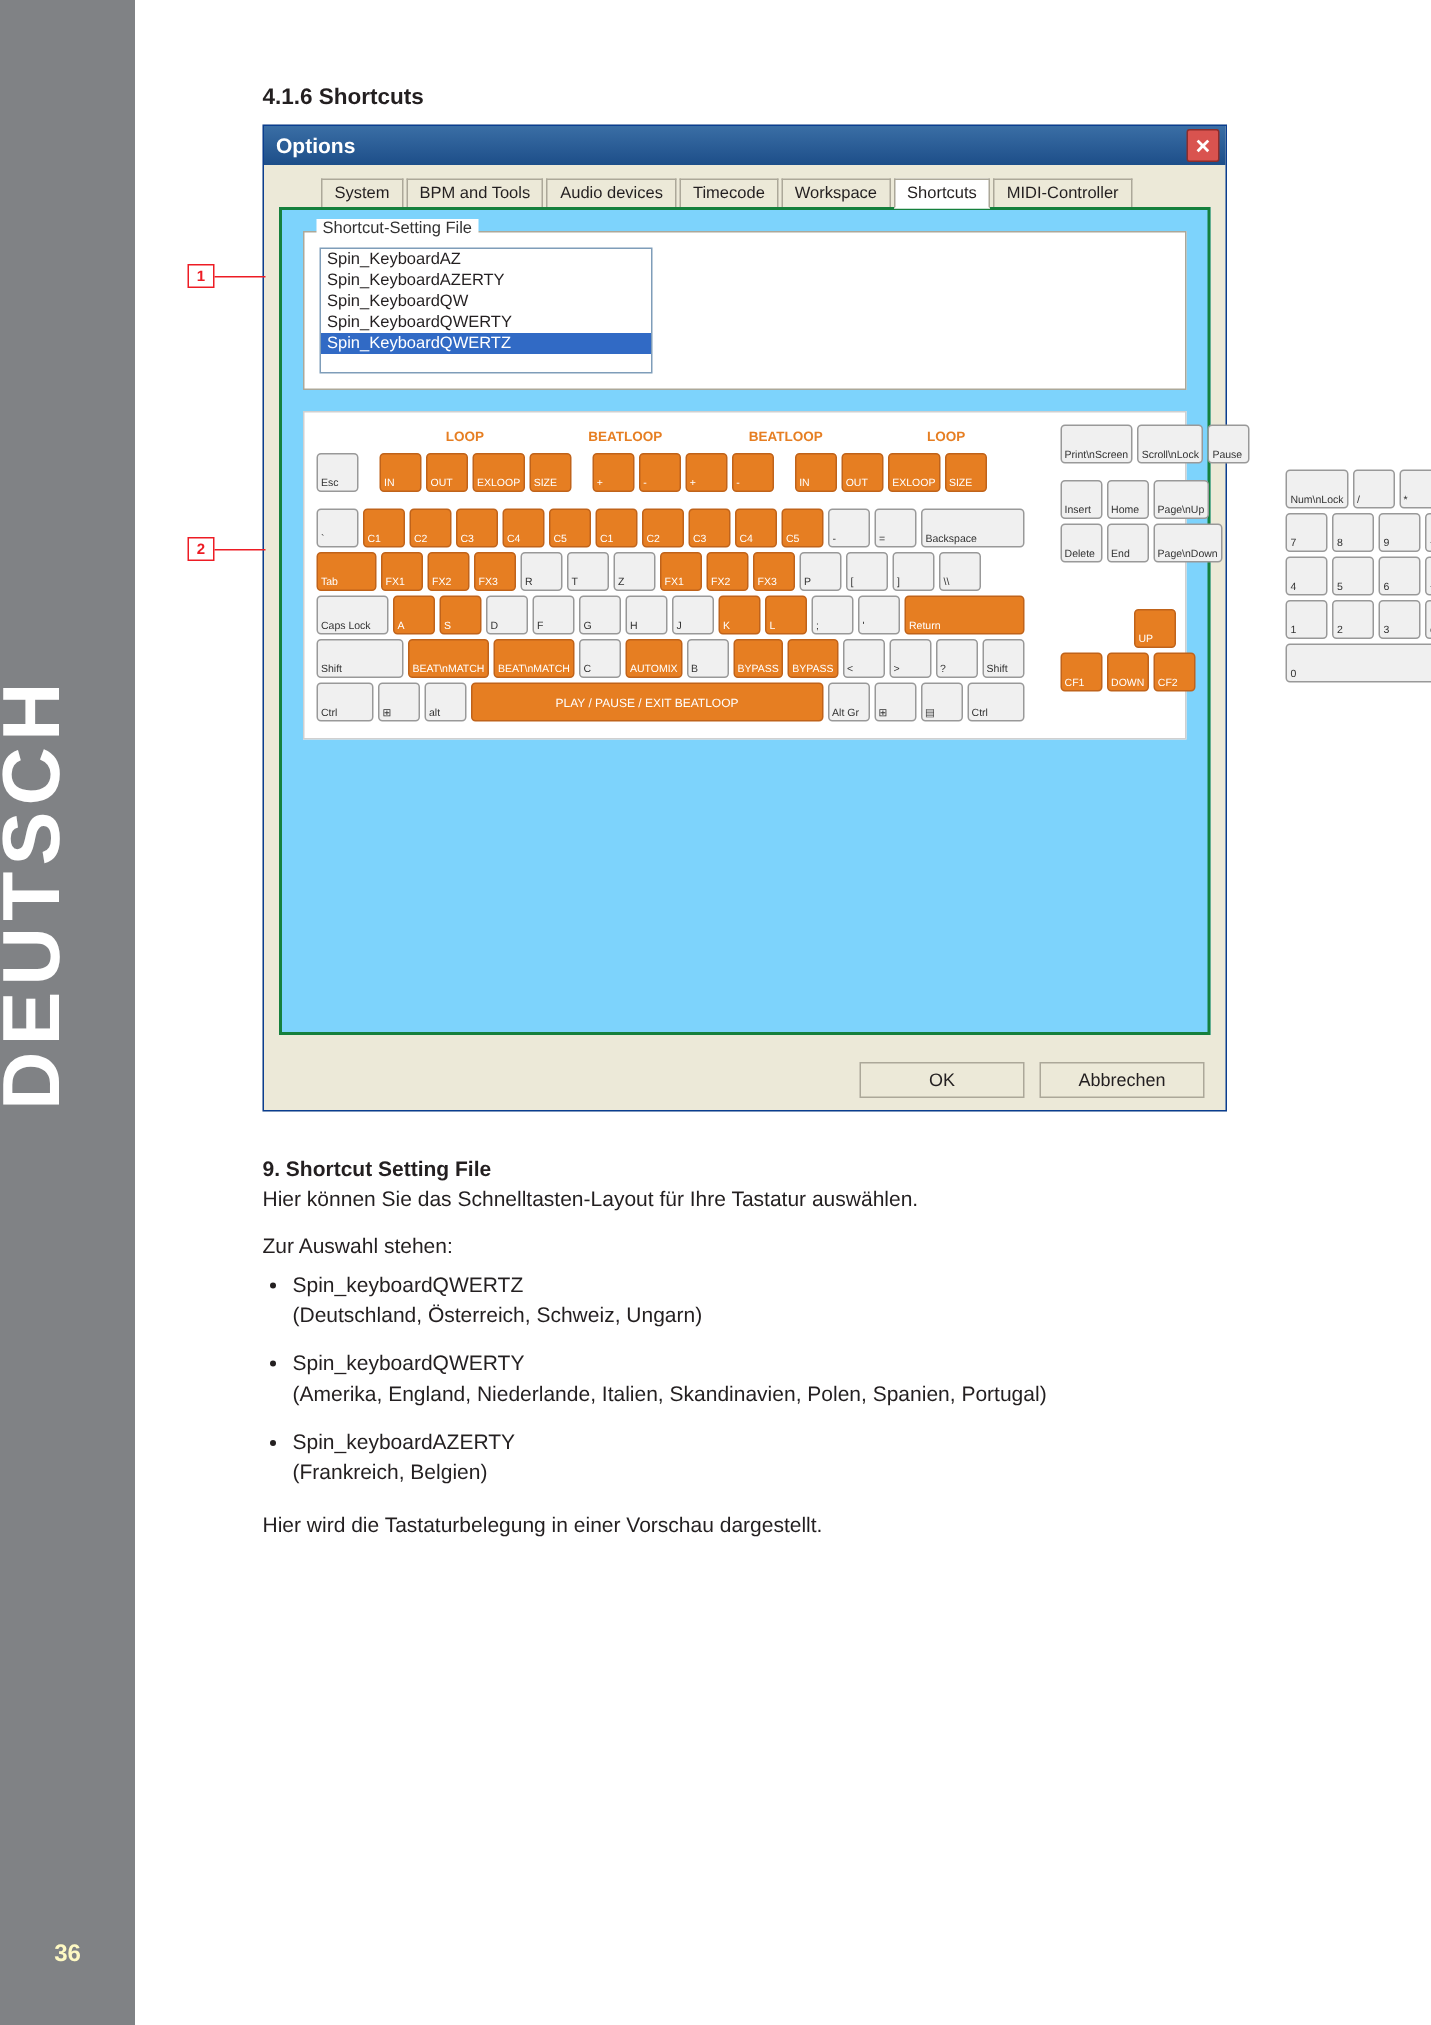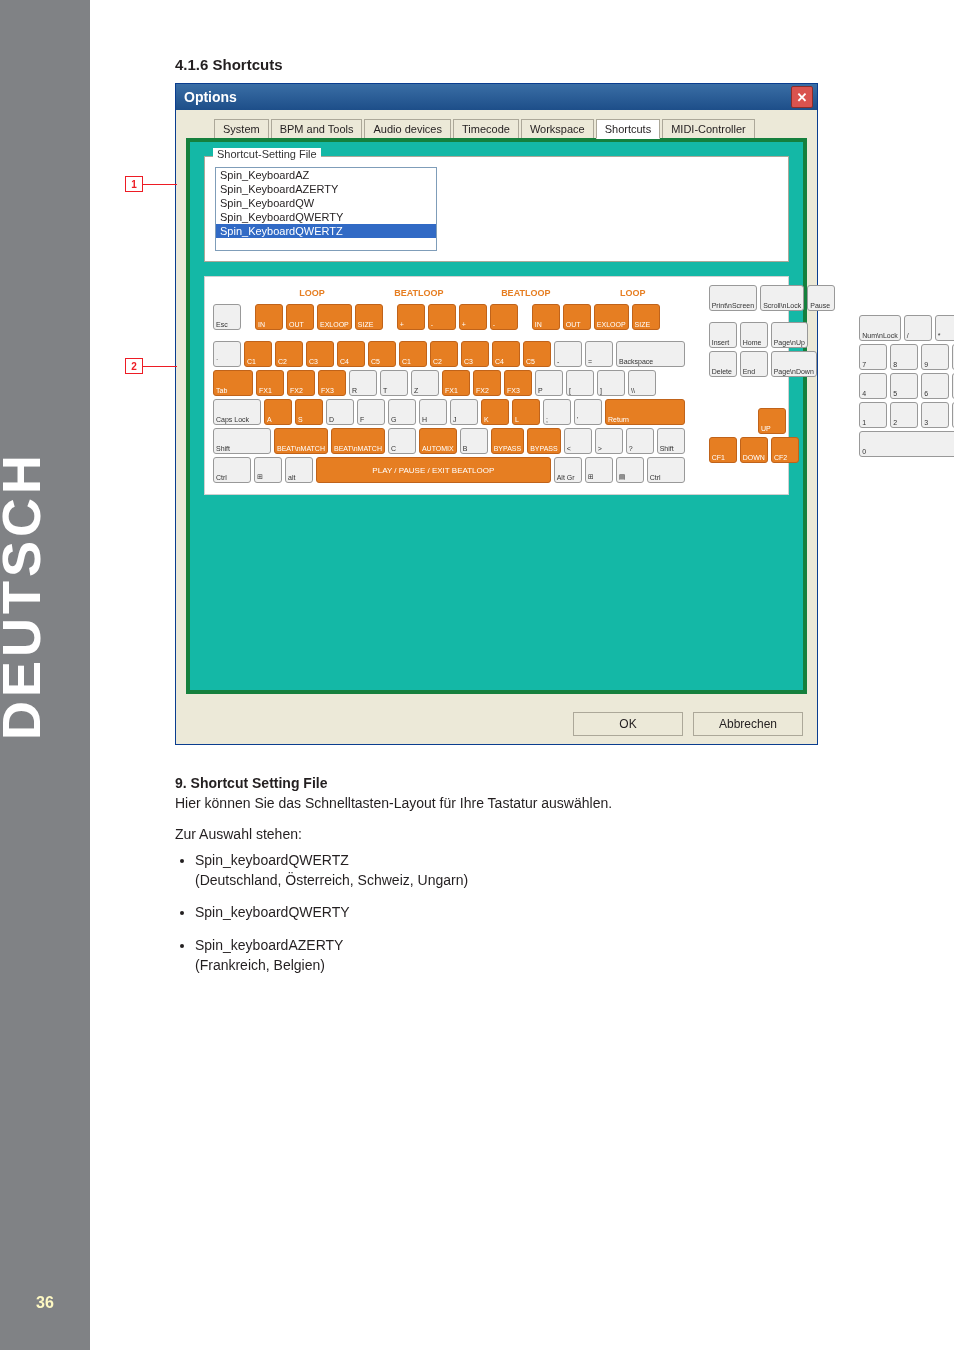--- a/index.html
+++ b/index.html
@@ -50,21 +50,21 @@
   }
   .tabs{
     display:flex;gap:2px;margin:8px 10px 0 10px;font-size:11px;padding-left:28px;
   }
   .tab{
     padding:3px 8px;border:1px solid #aca899;border-bottom:none;
     background:#ece9d8;position:relative;top:1px;cursor:default;
   }
   .tab.active{background:#fff;border-bottom:1px solid #fff;z-index:2}
   .tabpanel{
-    margin:0 10px 10px 10px;border:4px solid #15803d;background:#14b8a6;
+    margin:0 10px 10px 10px;border:2px solid #15803d;background:#7dd3fc;
     padding:14px;min-height:520px;position:relative;
   }
   .fieldset{
     border:1px solid #aca899;padding:10px;position:relative;
     margin-bottom:14px;background:#fff;
   }
   .fieldset .legend{
     position:absolute;top:-9px;left:8px;background:#fff;
     padding:0 4px;font-size:11px;color:#333;
   }
@@ -345,20 +345,22 @@
     <div>Hier können Sie das Schnelltasten-Layout für Ihre Tastatur auswählen.</div>
     <div class="spacer"></div>
     <div>Zur Auswahl stehen:</div>
     <ul>
       <li>
         <span>Spin_keyboardQWERTZ</span><br>
         <span>(Deutschland, Österreich, Schweiz, Ungarn)</span>
       </li>
       <li>
         <span>Spin_keyboardQWERTY</span><br>
+        <span>(Amerika, England, Niederlande, Italien, Skandinavien, Polen, Spanien, Portugal)</span>
       </li>
       <li>
         <span>Spin_keyboardAZERTY</span><br>
         <span>(Frankreich, Belgien)</span>
       </li>
     </ul>
+    <div>Hier wird die Tastaturbelegung in einer Vorschau dargestellt.</div>
   </div>
 </div>
 
 </body></html>

